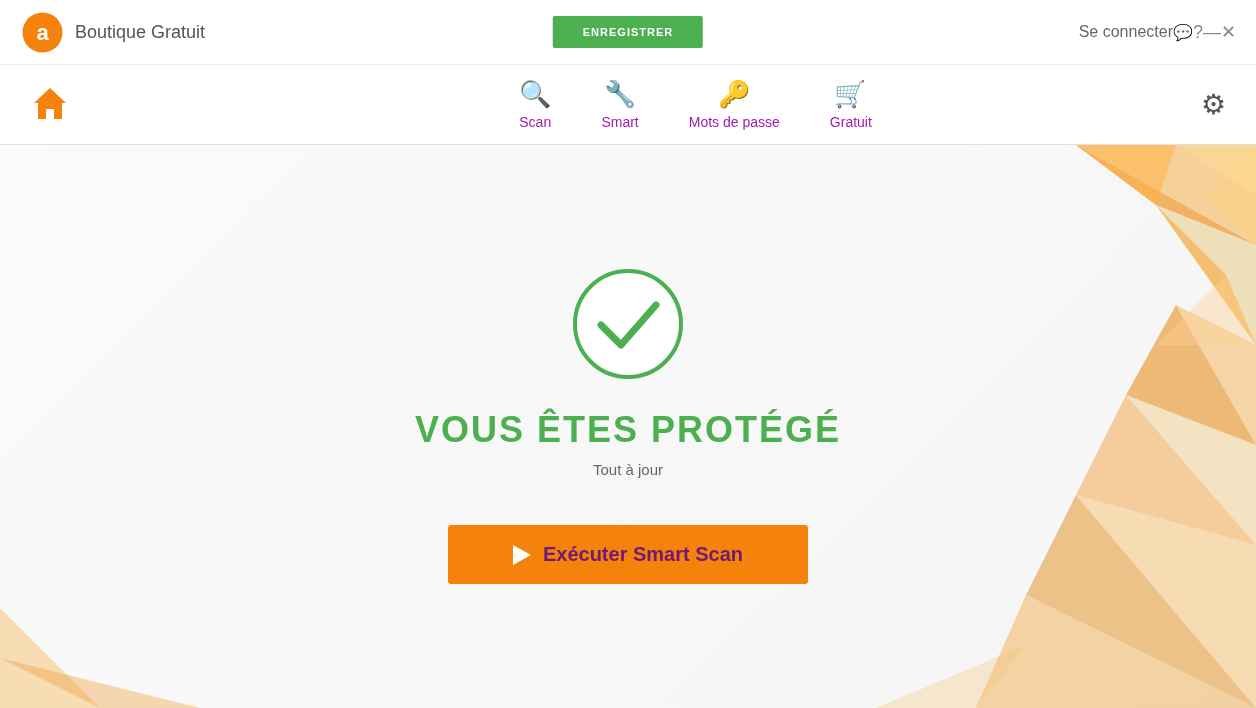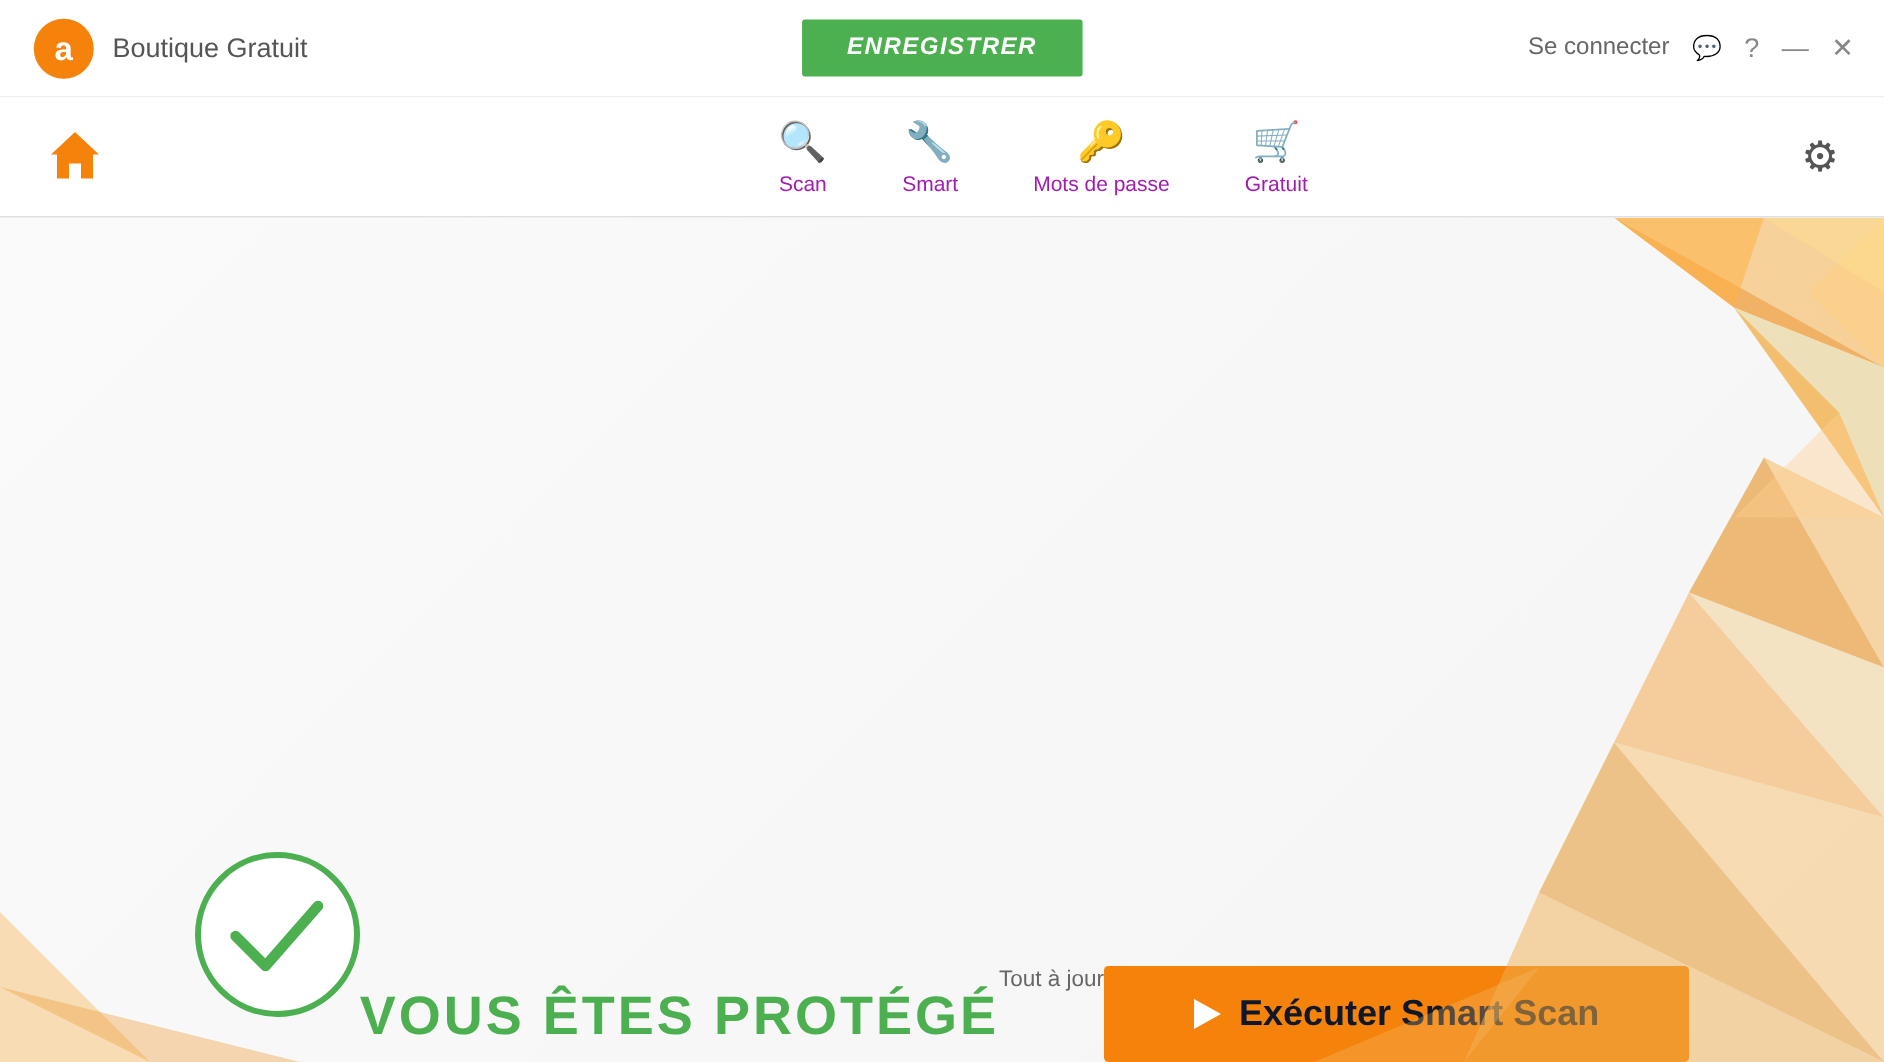--- a/index.html
+++ b/index.html
@@ -38,32 +38,30 @@
       color: #555;
     }
     #register-btn {
       position: absolute;
       left: 50%;
       transform: translateX(-50%);
       background: #4caf50;
       color: #fff;
       border: none;
       padding: 10px 30px;
-      font-size: 16px;
+      font-size: 11px;
       font-weight: 700;
       letter-spacing: 1px;
       cursor: pointer;
       border-radius: 2px;
-      font-style: italic;
     }
     #titlebar-right {
       margin-left: auto;
       display: flex;
       align-items: center;
-      gap: 15px;
     }
     .titlebar-btn {
       background: none;
       border: none;
       cursor: pointer;
       font-size: 16px;
       color: #666;
     }
     .win-btn {
       font-size: 18px;
@@ -125,22 +123,22 @@
       color: #555;
     }
 
     
     #main {
       height: calc(708px - 65px - 80px);
       position: relative;
       background: linear-gradient(135deg, #fafafa 0%, #f5f5f5 100%);
       overflow: hidden;
       display: flex;
-      flex-direction: row;
-      align-items: flex-end;
+      flex-direction: column;
+      align-items: center;
       justify-content: center;
     }
 
     
     #bg-decoration {
       position: absolute;
       top: 0;
       right: 0;
       width: 380px;
       height: 100%;
@@ -180,24 +178,24 @@
     #status-text span {
       color: #4caf50;
     }
     #status-sub {
       font-size: 15px;
       color: #666;
       margin-bottom: 47px;
     }
     #smart-scan-btn {
       background: #f5820a;
-      color: #0f172a;
+      color: #701a75;
       border: none;
       padding: 18px 60px;
-      font-size: 24px;
+      font-size: 20px;
       font-weight: 600;
       cursor: pointer;
       border-radius: 3px;
       display: flex;
       align-items: center;
       gap: 12px;
       min-width: 360px;
       justify-content: center;
     }
     #play-icon {

